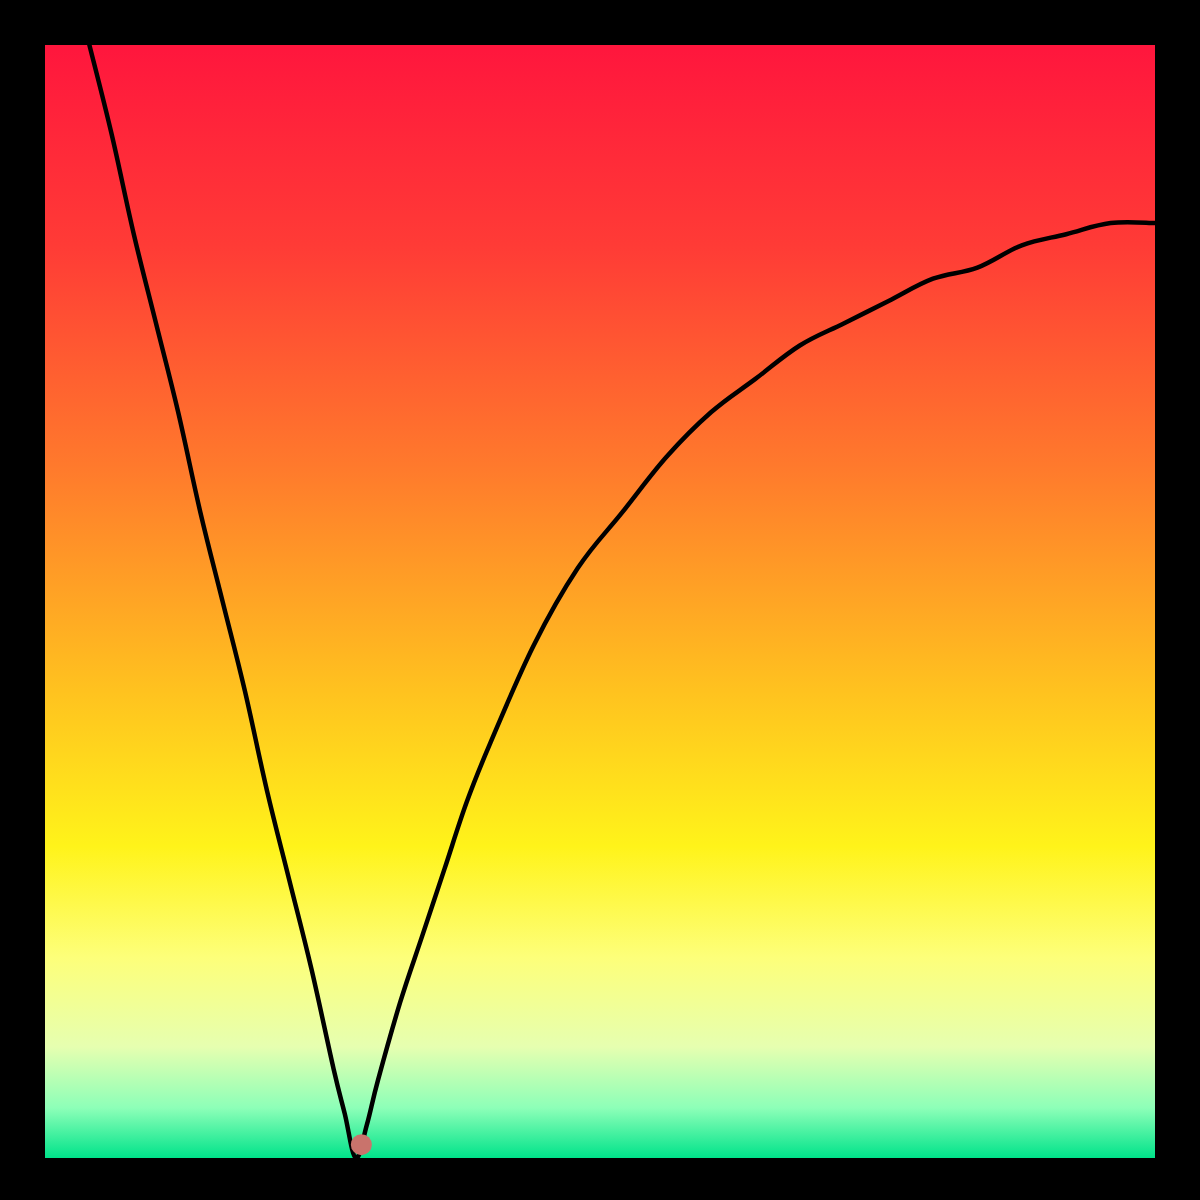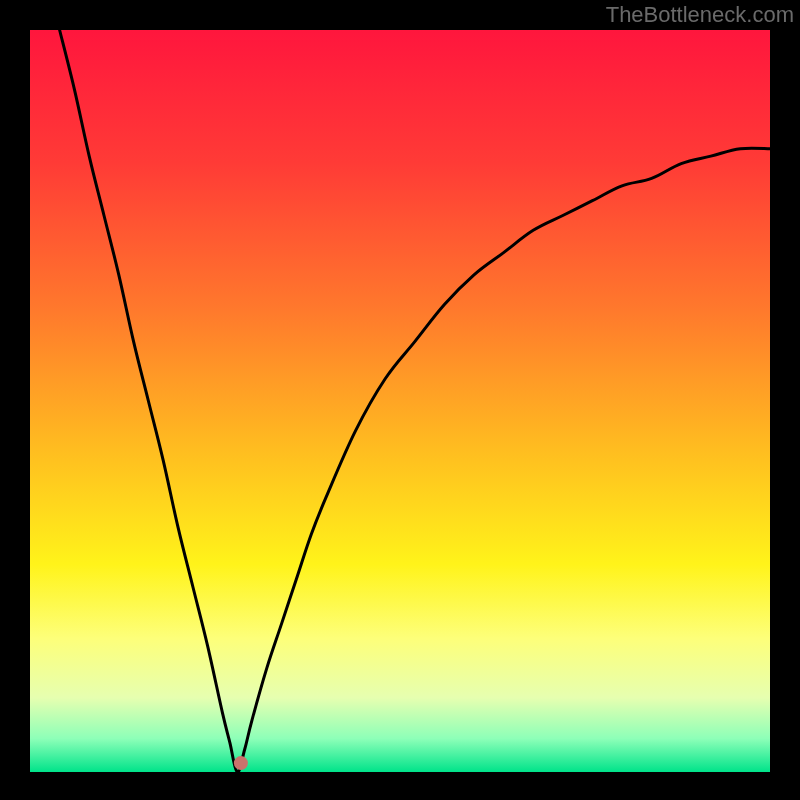--- a/index.html
+++ b/index.html
@@ -49,14 +49,13 @@
     </defs>
 
     <rect x="0" y="0" width="800" height="800" fill="#000"></rect>
 
     <rect id="plot-bg" fill="url(#bg-grad)" x="30" y="30" width="740" height="742"></rect>
 
     <path id="curve" fill="none" stroke="#000" stroke-width="3" stroke-linejoin="round" stroke-linecap="round" d="M 59.6 30 C 62.264 40.684799999999996, 69.072 66.65479999999997, 74.4 89.35999999999997 C 79.72800000000001 112.06519999999998, 83.872 133.43480000000005, 89.2 156.14000000000004 C 94.528 178.84520000000003, 98.672 194.1304, 104 215.5 C 109.328 236.8696, 113.472 252.15479999999994, 118.8 274.85999999999996 C 124.128 297.56519999999995, 128.27200000000002 318.93480000000005, 133.60000000000002 341.64000000000004 C 138.92800000000003 364.34520000000003, 143.072 379.6304, 148.4 401 C 153.728 422.3696, 157.87199999999999 437.6548000000001, 163.2 460.36000000000007 C 168.528 483.06520000000006, 172.672 504.4347999999999, 178 527.1399999999999 C 183.328 549.8451999999999, 187.472 565.1304, 192.8 586.5 C 198.12800000000001 607.8696, 202.272 623.1548, 207.6 645.86 C 212.928 668.5652, 218.404 695.2772, 222.4 712.64 C 226.39600000000002 730.0028, 227.136 731.6351999999999, 229.8 742.3199999999999 C 232.46400000000003 753.0047999999999, 234.53600000000003 770.6644, 237.20000000000002 772 C 239.864 773.3356, 241.936 759.0892, 244.6 749.74 C 247.26399999999998 740.3908, 248.004 734.7515999999999, 252 720.06 C 255.996 705.3684, 261.472 685.4828, 266.8 668.12 C 272.12800000000004 650.7572, 276.27200000000005 639.6272, 281.6 623.6 C 286.928 607.5728, 291.072 595.1072, 296.4 579.08 C 301.72799999999995 563.0528, 305.87199999999996 549.2515999999999, 311.2 534.56 C 316.528 519.8684, 318.008 516.1583999999999, 326 497.46 C 333.992 478.7616, 344.944 452.0496, 355.6 430.68 C 366.25600000000003 409.3104, 374.544 394.76719999999995, 385.2 378.73999999999995 C 395.856 362.71279999999996, 404.144 354.99600000000004, 414.8 341.64000000000004 C 425.456 328.28400000000005, 433.744 316.5604, 444.40000000000003 304.54 C 455.05600000000004 292.5196, 463.344 284.20919999999995, 474 274.85999999999996 C 484.656 265.51079999999996, 492.944 260.6136, 503.6 252.60000000000002 C 514.2560000000001 244.58640000000003, 522.5440000000001 237.018, 533.2 230.34 C 543.856 223.662, 552.144 220.8424, 562.8 215.5 C 573.4559999999999 210.1576, 581.7439999999999 206.0024, 592.4 200.66 C 603.056 195.3176, 611.3439999999999 189.82679999999996, 622 185.81999999999996 C 632.6560000000001 181.81319999999997, 640.944 182.40679999999998, 651.6 178.39999999999998 C 662.2560000000001 174.39319999999998, 670.544 167.56680000000003, 681.2 163.56000000000003 C 691.8560000000001 159.55320000000003, 700.1440000000001 158.81120000000004, 710.8000000000001 156.14000000000004 C 721.456 153.46880000000004, 729.744 150.05560000000003, 740.4 148.72000000000003 C 751.0559999999999 147.38440000000003, 764.672 148.72000000000003, 770 148.72000000000003"></path>
 
     <circle id="marker" cx="240.89999999999998" cy="763.096" r="7" fill="#c9736c"></circle>
   </svg>
-  <div class="attribution">TheBottleneck.com</div>
 </div>
 
 </body></html>

